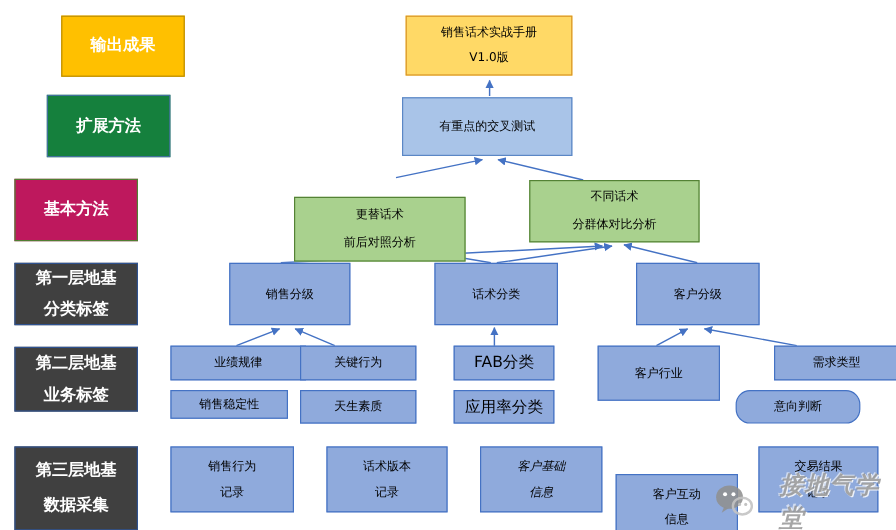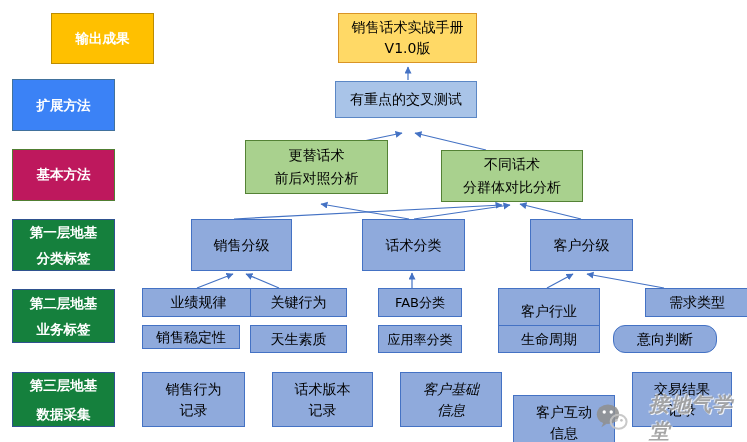--- a/index.html
+++ b/index.html
@@ -3,28 +3,28 @@
 <meta charset="utf-8">
 <style>
   html,body{margin:0;padding:0;background:#fff;}
   #canvas{
     position:relative;width:747px;height:442px;background:#ffffff;overflow:hidden;
     font-family:"DejaVu Sans","Liberation Sans",sans-serif;
   }
   .box{
     position:absolute;box-sizing:border-box;display:flex;flex-direction:column;
     align-items:center;justify-content:center;text-align:center;
-    font-size:14px;line-height:21px;color:#000;
+    font-size:10px;line-height:21px;color:#000;
   }
   
   .side{color:#fff;font-weight:bold;font-size:13.5px;line-height:17px;row-gap:9px;}
   .side-orange{background:#FFC000;border:1.5px solid #BC8C00;margin-left:39px;}
-  .side-blue{background:#3b82f6;border:1.5px solid #41719C;}
+  .side-blue{background:#15803d;border:1.5px solid #41719C;margin-left:27px;}
   .side-green{background:#be185d;border:1.5px solid #507E32;font-family:Liberation Mono, monospace;}
-  .side-darkblue{background:#15803d;border:1.5px solid #2F528F;}
+  .side-darkblue{background:#404040;border:1.5px solid #2F528F;}
   
   .n-yellow{background:#FFD966;border:1.5px solid #D99426;}
   .n-lightblue{background:#A9C4E8;border:1.5px solid #5B87C5;}
   .n-green{background:#A9D18E;border:1.5px solid #548235;line-height:23px;}
   .n-blue{background:#8FAADC;border:1.5px solid #4472C4;}
   #arrow-layer{position:absolute;left:0;top:0;pointer-events:none;}
   
   #watermark{
     position:absolute;left:594px;top:391px;display:flex;align-items:center;
     z-index:5;pointer-events:none;
@@ -74,35 +74,35 @@
     <span>基本方法</span>
   </div>
   <div class="box side side-darkblue" style="left:12px;top:219px;width:103px;height:52px;">
     <span>第一层地基</span>
     <span>分类标签</span>
   </div>
   <div class="box side side-darkblue" style="left:12px;top:289px;width:103px;height:54px;">
     <span>第二层地基</span>
     <span>业务标签</span>
   </div>
-  <div class="box side side-darkblue" style="left:12px;top:372px;width:103px;height:55px;gap:12px;">
+  <div class="box side side-darkblue" style="left:12px;top:372px;width:103px;height:70px;gap:12px;">
     <span>第三层地基</span>
     <span>数据采集</span>
   </div>
 
   <div class="box n-yellow" style="left:338px;top:13px;width:139px;height:50px;">
     <span>销售话术实战手册</span>
     <span>V1.0版</span>
   </div>
 
-  <div class="box n-lightblue" style="left:335px;top:81px;width:142px;height:37px;">
+  <div class="box n-lightblue" style="left:335px;top:81px;width:142px;height:49px;">
     <span>有重点的交叉测试</span>
   </div>
 
-  <div class="box n-green" style="left:245px;top:140px;width:143px;height:54px;">
+  <div class="box n-green" style="left:245px;top:164px;width:143px;height:54px;">
     <span>更替话术</span>
     <span>前后对照分析</span>
   </div>
   <div class="box n-green" style="left:441px;top:150px;width:142px;height:52px;">
     <span>不同话术</span>
     <span>分群体对比分析</span>
   </div>
 
   <div class="box n-blue" style="left:191px;top:219px;width:101px;height:52px;">
     <span>销售分级</span>
@@ -132,23 +132,20 @@
 
   <div class="box n-blue" style="left:142px;top:325px;width:98px;height:24px;">
     <span>销售稳定性</span>
   </div>
   <div class="box n-blue" style="left:250px;top:325px;width:97px;height:28px;">
     <span>天生素质</span>
   </div>
   <div class="box n-blue" style="left:378px;top:325px;width:84px;height:28px;font-size:13px;">
     <span>应用率分类</span>
   </div>
-  <div class="box n-blue" style="left:498px;top:325px;width:102px;height:28px;">
-    <span>生命周期</span>
-  </div>
   <div class="box n-blue" style="left:613px;top:325px;width:104px;height:28px;border-radius:12px;">
     <span>意向判断</span>
   </div>
 
   <div class="box n-blue" style="left:142px;top:372px;width:103px;height:55px;">
     <span>销售行为</span>
     <span>记录</span>
   </div>
   <div class="box n-blue" style="left:272px;top:372px;width:101px;height:55px;">
     <span>话术版本</span>

